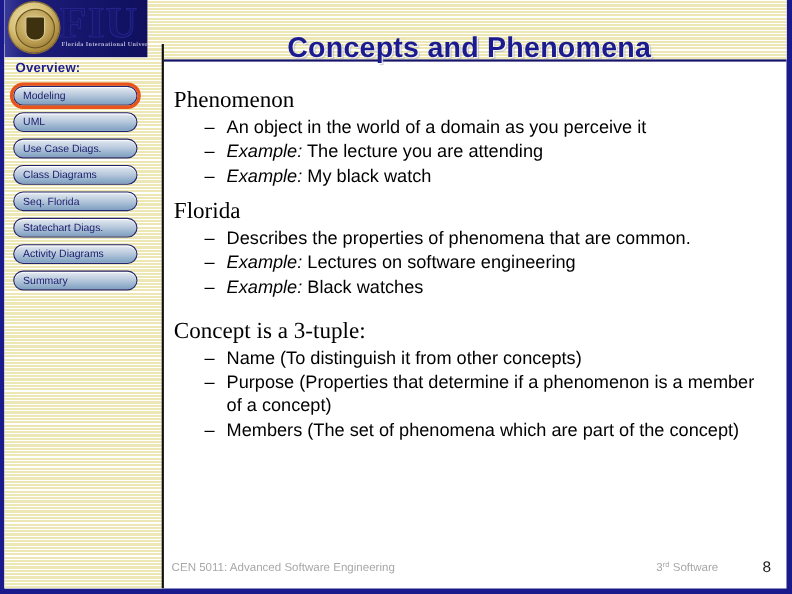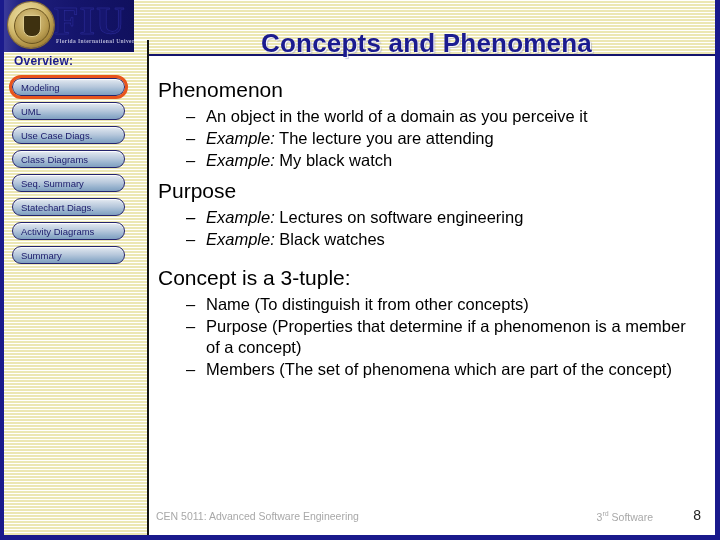--- a/index.html
+++ b/index.html
@@ -198,20 +198,21 @@
     box-sizing: border-box;
     z-index: 1;
   }
   .block { margin-bottom: 6px; }
   .block-heading {
     font-size: 21px;
     color: #000000;
     line-height: 28px;
     margin: 0 0 2px 0;
     white-space: nowrap;
+    font-family: Liberation Serif, serif;
   }
   .block.tuple .block-heading { margin-top: 14px; }
   .bullets {
     margin: 0;
     padding: 0;
     list-style: none;
   }
   .bullet {
     position: relative;
     padding-left: 48px;
@@ -292,21 +293,21 @@
         <div class="nav-item">
           <span class="label">UML</span>
         </div>
         <div class="nav-item">
           <span class="label">Use Case Diags.</span>
         </div>
         <div class="nav-item">
           <span class="label">Class Diagrams</span>
         </div>
         <div class="nav-item">
-          <span class="label">Seq. Summary</span>
+          <span class="label">Seq. Florida</span>
         </div>
         <div class="nav-item">
           <span class="label">Statechart Diags.</span>
         </div>
         <div class="nav-item">
           <span class="label">Activity Diagrams</span>
         </div>
         <div class="nav-item">
           <span class="label">Summary</span>
         </div>
@@ -316,23 +317,23 @@
   <div class="content">
       <div class="block">
         <div class="block-heading">Phenomenon</div>
         <ul class="bullets">
           <li class="bullet"><span class="dash">–</span><span>An object in the world of a domain as you perceive it</span></li>
           <li class="bullet"><span class="dash">–</span><em>Example:</em><span> The lecture you are attending</span></li>
           <li class="bullet"><span class="dash">–</span><em>Example:</em><span> My black watch</span></li>
         </ul>
       </div>
       <div class="block">
-        <div class="block-heading">Purpose</div>
+        <div class="block-heading">Florida</div>
         <ul class="bullets">
-          <li class="bullet"><span class="dash">–</span></li>
+          <li class="bullet"><span class="dash">–</span><span>Describes the properties of phenomena that are common.</span></li>
           <li class="bullet"><span class="dash">–</span><em>Example:</em><span> Lectures on software engineering</span></li>
           <li class="bullet"><span class="dash">–</span><em>Example:</em><span> Black watches</span></li>
         </ul>
       </div>
       <div class="block tuple">
         <div class="block-heading">Concept is a 3-tuple:</div>
         <ul class="bullets">
           <li class="bullet"><span class="dash">–</span><span>Name (To distinguish it from other concepts)</span></li>
           <li class="bullet"><span class="dash">–</span><span>Purpose (Properties that determine if a phenomenon is a member of a concept)</span></li>
           <li class="bullet"><span class="dash">–</span><span>Members (The set of phenomena which are part of the concept)</span></li>

